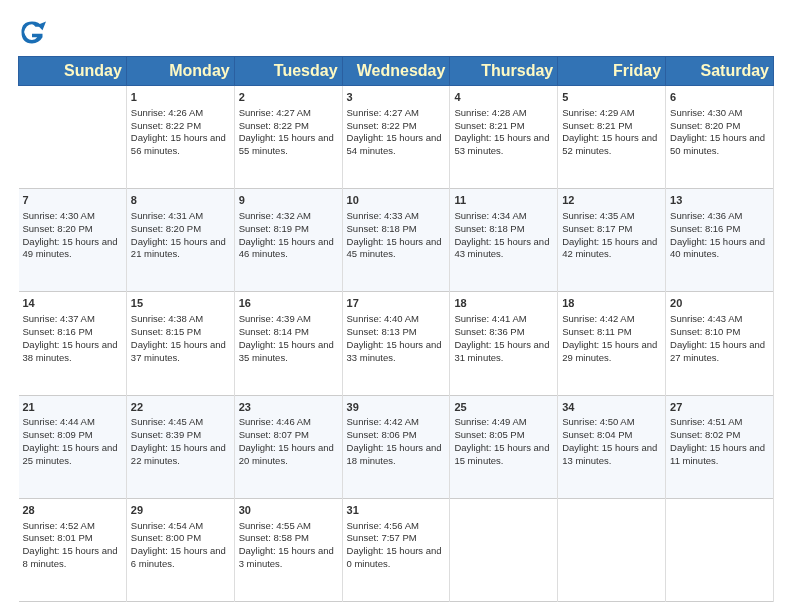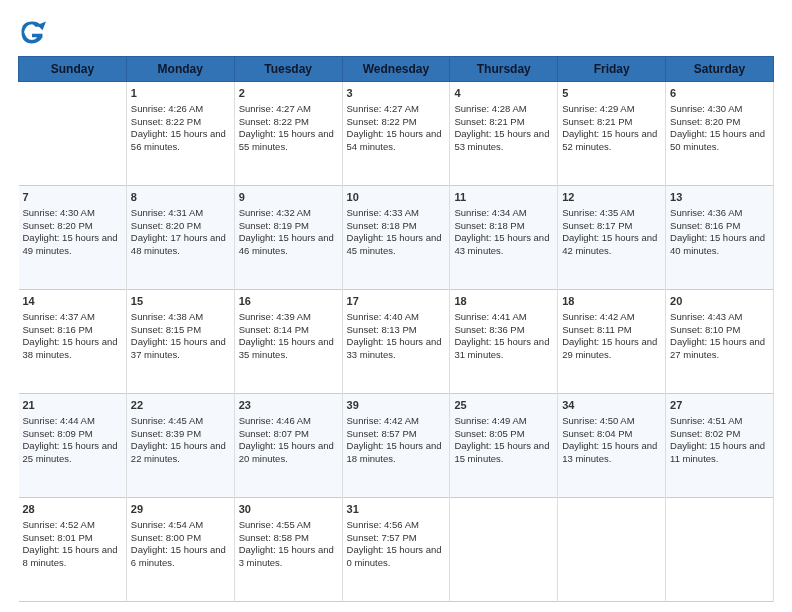--- a/index.html
+++ b/index.html
@@ -54,25 +54,25 @@
       font-size: 16px;
       color: #333;
     }
     table {
       width: 100%;
       border-collapse: collapse;
       flex: 1;
     }
     thead tr th {
       background-color: #3273b5;
-      color: #0f172a;
-      font-size: 12px;
+      color: #fef9c3;
+      font-size: 16px;
       font-weight: bold;
       padding: 5px 4px;
-      text-align: center;
+      text-align: right;
       border: 1px solid #2a5fa0;
     }
     tbody tr {
       border-bottom: 1px solid #ccc;
     }
     tbody tr:nth-child(odd) {
       background: #fff;
     }
     tbody tr:nth-child(even) {
       background: #f5f8fc;
@@ -135,41 +135,41 @@
           <td class="empty-cell"></td>
           <td><span class="day-number">1</span><span>Sunrise: 4:26 AM</span><br><span>Sunset: 8:22 PM</span><br><span>Daylight: 15 hours and 56 minutes.</span></td>
           <td><span class="day-number">2</span><span>Sunrise: 4:27 AM</span><br><span>Sunset: 8:22 PM</span><br><span>Daylight: 15 hours and 55 minutes.</span></td>
           <td><span class="day-number">3</span><span>Sunrise: 4:27 AM</span><br><span>Sunset: 8:22 PM</span><br><span>Daylight: 15 hours and 54 minutes.</span></td>
           <td><span class="day-number">4</span><span>Sunrise: 4:28 AM</span><br><span>Sunset: 8:21 PM</span><br><span>Daylight: 15 hours and 53 minutes.</span></td>
           <td><span class="day-number">5</span><span>Sunrise: 4:29 AM</span><br><span>Sunset: 8:21 PM</span><br><span>Daylight: 15 hours and 52 minutes.</span></td>
           <td><span class="day-number">6</span><span>Sunrise: 4:30 AM</span><br><span>Sunset: 8:20 PM</span><br><span>Daylight: 15 hours and 50 minutes.</span></td>
         </tr>
         <tr>
           <td><span class="day-number">7</span><span>Sunrise: 4:30 AM</span><br><span>Sunset: 8:20 PM</span><br><span>Daylight: 15 hours and 49 minutes.</span></td>
-          <td><span class="day-number">8</span><span>Sunrise: 4:31 AM</span><br><span>Sunset: 8:20 PM</span><br><span>Daylight: 17 hours and 48 minutes.</span></td>
+          <td><span class="day-number">8</span><span>Sunrise: 4:31 AM</span><br><span>Sunset: 8:20 PM</span><br><span>Daylight: 15 hours and 21 minutes.</span></td>
           <td><span class="day-number">9</span><span>Sunrise: 4:32 AM</span><br><span>Sunset: 8:19 PM</span><br><span>Daylight: 15 hours and 46 minutes.</span></td>
           <td><span class="day-number">10</span><span>Sunrise: 4:33 AM</span><br><span>Sunset: 8:18 PM</span><br><span>Daylight: 15 hours and 45 minutes.</span></td>
           <td><span class="day-number">11</span><span>Sunrise: 4:34 AM</span><br><span>Sunset: 8:18 PM</span><br><span>Daylight: 15 hours and 43 minutes.</span></td>
           <td><span class="day-number">12</span><span>Sunrise: 4:35 AM</span><br><span>Sunset: 8:17 PM</span><br><span>Daylight: 15 hours and 42 minutes.</span></td>
           <td><span class="day-number">13</span><span>Sunrise: 4:36 AM</span><br><span>Sunset: 8:16 PM</span><br><span>Daylight: 15 hours and 40 minutes.</span></td>
         </tr>
         <tr>
           <td><span class="day-number">14</span><span>Sunrise: 4:37 AM</span><br><span>Sunset: 8:16 PM</span><br><span>Daylight: 15 hours and 38 minutes.</span></td>
           <td><span class="day-number">15</span><span>Sunrise: 4:38 AM</span><br><span>Sunset: 8:15 PM</span><br><span>Daylight: 15 hours and 37 minutes.</span></td>
           <td><span class="day-number">16</span><span>Sunrise: 4:39 AM</span><br><span>Sunset: 8:14 PM</span><br><span>Daylight: 15 hours and 35 minutes.</span></td>
           <td><span class="day-number">17</span><span>Sunrise: 4:40 AM</span><br><span>Sunset: 8:13 PM</span><br><span>Daylight: 15 hours and 33 minutes.</span></td>
           <td><span class="day-number">18</span><span>Sunrise: 4:41 AM</span><br><span>Sunset: 8:36 PM</span><br><span>Daylight: 15 hours and 31 minutes.</span></td>
           <td><span class="day-number">18</span><span>Sunrise: 4:42 AM</span><br><span>Sunset: 8:11 PM</span><br><span>Daylight: 15 hours and 29 minutes.</span></td>
           <td><span class="day-number">20</span><span>Sunrise: 4:43 AM</span><br><span>Sunset: 8:10 PM</span><br><span>Daylight: 15 hours and 27 minutes.</span></td>
         </tr>
         <tr>
           <td><span class="day-number">21</span><span>Sunrise: 4:44 AM</span><br><span>Sunset: 8:09 PM</span><br><span>Daylight: 15 hours and 25 minutes.</span></td>
           <td><span class="day-number">22</span><span>Sunrise: 4:45 AM</span><br><span>Sunset: 8:39 PM</span><br><span>Daylight: 15 hours and 22 minutes.</span></td>
           <td><span class="day-number">23</span><span>Sunrise: 4:46 AM</span><br><span>Sunset: 8:07 PM</span><br><span>Daylight: 15 hours and 20 minutes.</span></td>
-          <td><span class="day-number">39</span><span>Sunrise: 4:42 AM</span><br><span>Sunset: 8:57 PM</span><br><span>Daylight: 15 hours and 18 minutes.</span></td>
+          <td><span class="day-number">39</span><span>Sunrise: 4:42 AM</span><br><span>Sunset: 8:06 PM</span><br><span>Daylight: 15 hours and 18 minutes.</span></td>
           <td><span class="day-number">25</span><span>Sunrise: 4:49 AM</span><br><span>Sunset: 8:05 PM</span><br><span>Daylight: 15 hours and 15 minutes.</span></td>
           <td><span class="day-number">34</span><span>Sunrise: 4:50 AM</span><br><span>Sunset: 8:04 PM</span><br><span>Daylight: 15 hours and 13 minutes.</span></td>
           <td><span class="day-number">27</span><span>Sunrise: 4:51 AM</span><br><span>Sunset: 8:02 PM</span><br><span>Daylight: 15 hours and 11 minutes.</span></td>
         </tr>
         <tr>
           <td><span class="day-number">28</span><span>Sunrise: 4:52 AM</span><br><span>Sunset: 8:01 PM</span><br><span>Daylight: 15 hours and 8 minutes.</span></td>
           <td><span class="day-number">29</span><span>Sunrise: 4:54 AM</span><br><span>Sunset: 8:00 PM</span><br><span>Daylight: 15 hours and 6 minutes.</span></td>
           <td><span class="day-number">30</span><span>Sunrise: 4:55 AM</span><br><span>Sunset: 8:58 PM</span><br><span>Daylight: 15 hours and 3 minutes.</span></td>
           <td><span class="day-number">31</span><span>Sunrise: 4:56 AM</span><br><span>Sunset: 7:57 PM</span><br><span>Daylight: 15 hours and 0 minutes.</span></td>
           <td class="empty-cell"></td>

